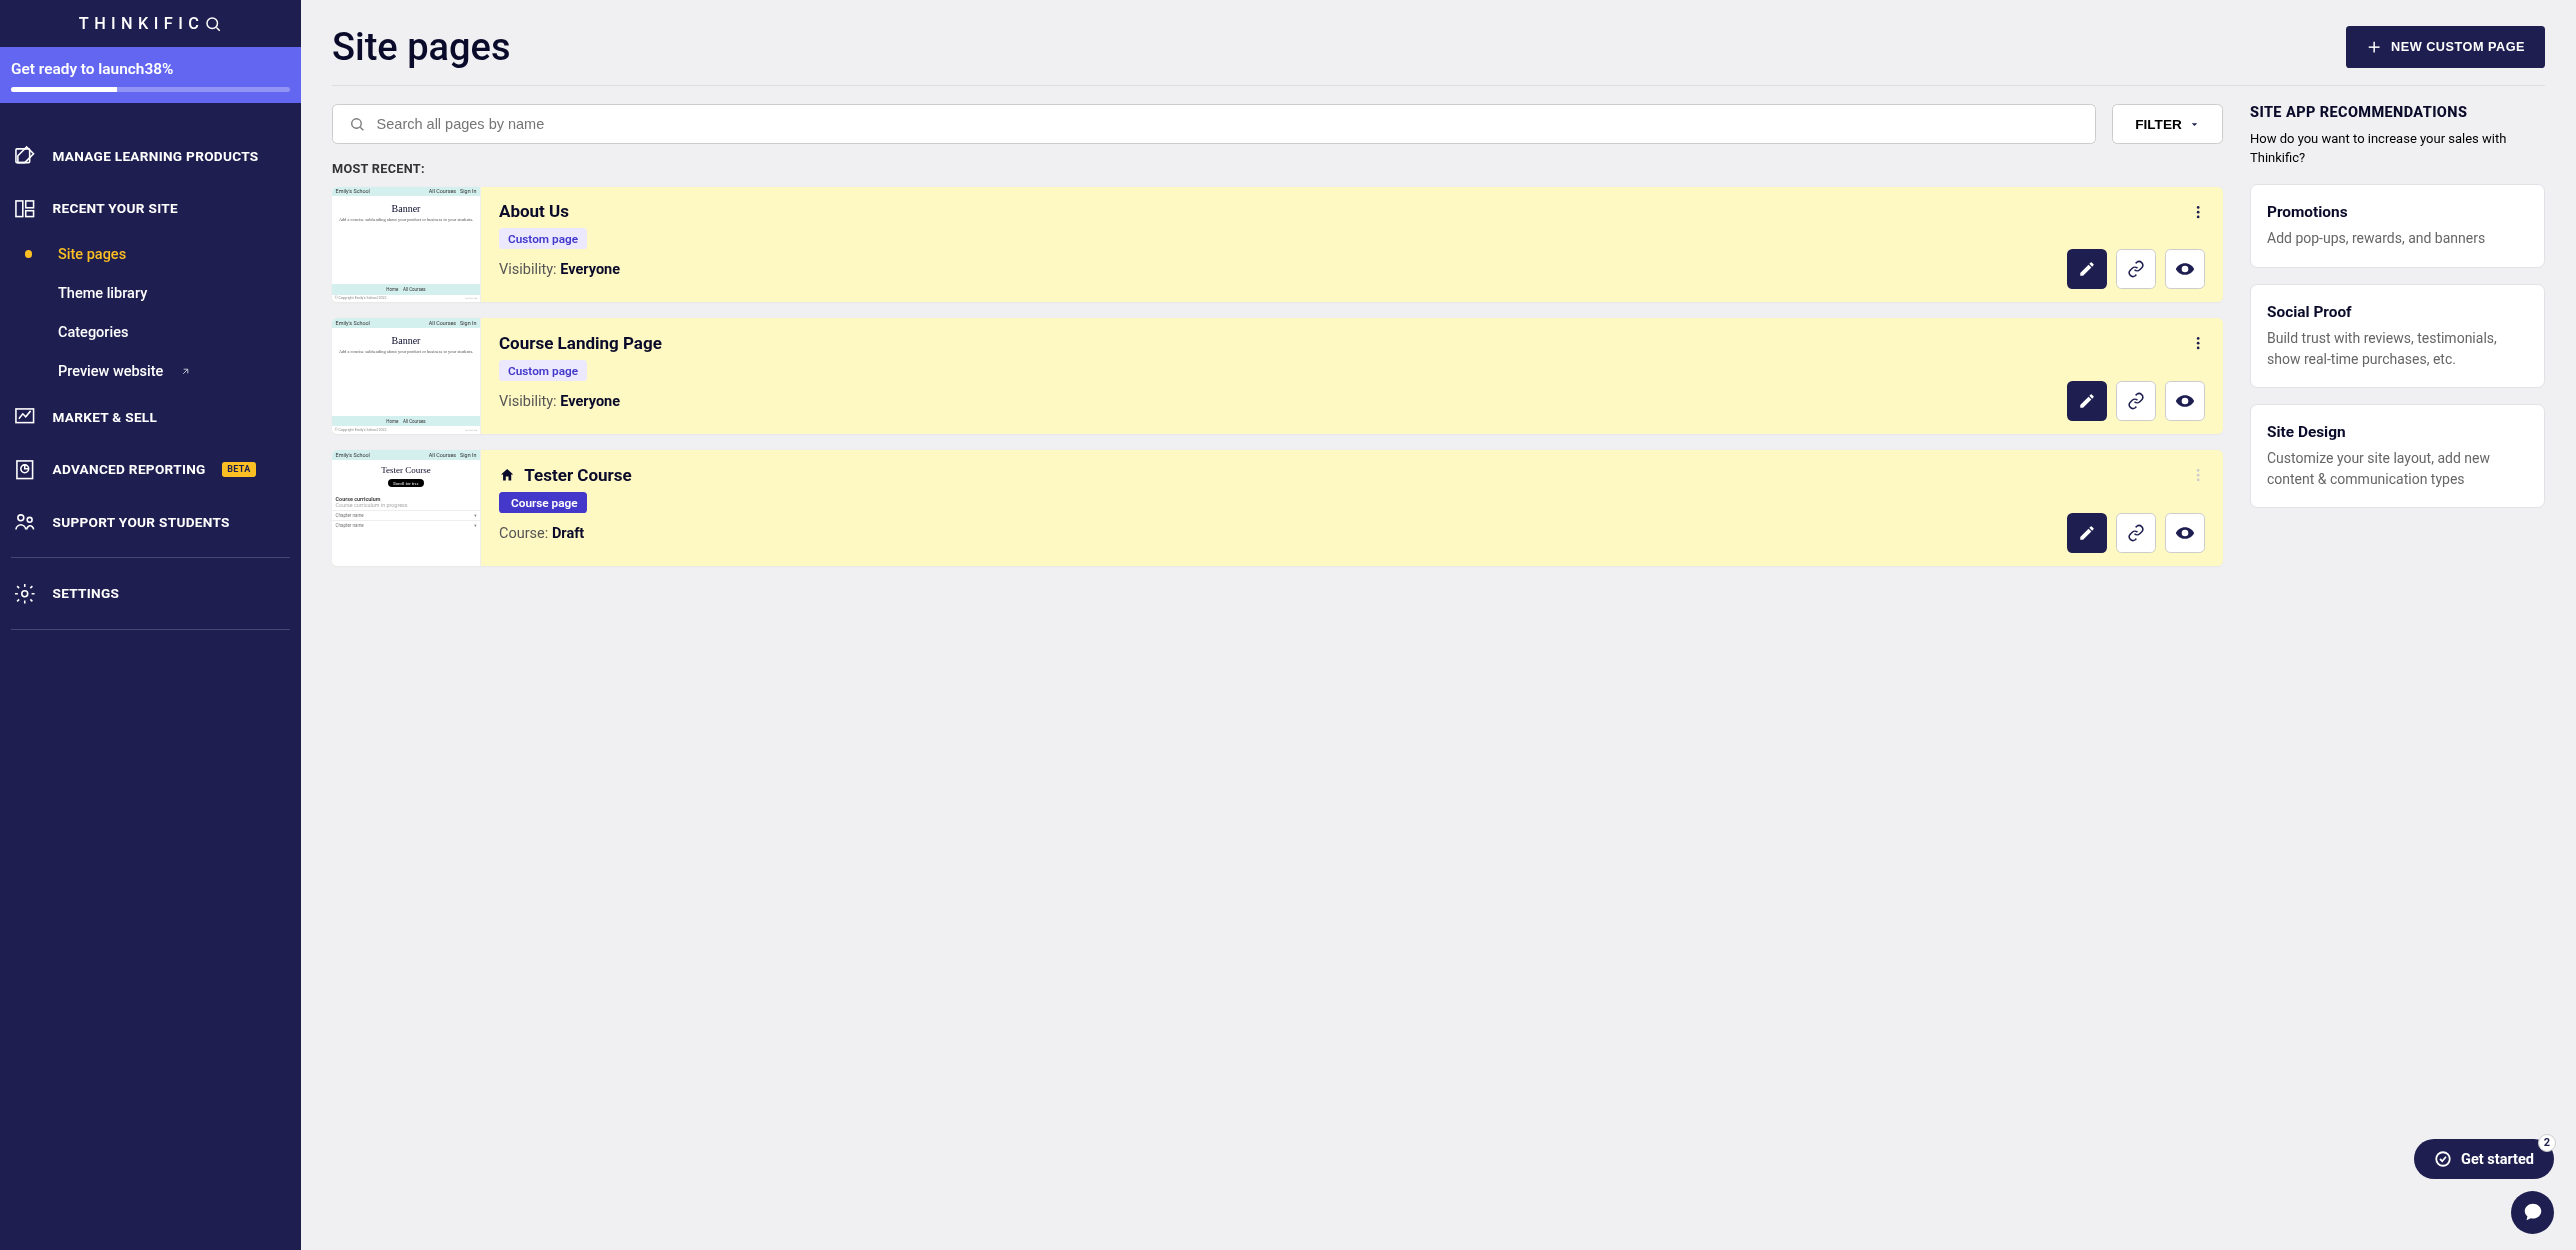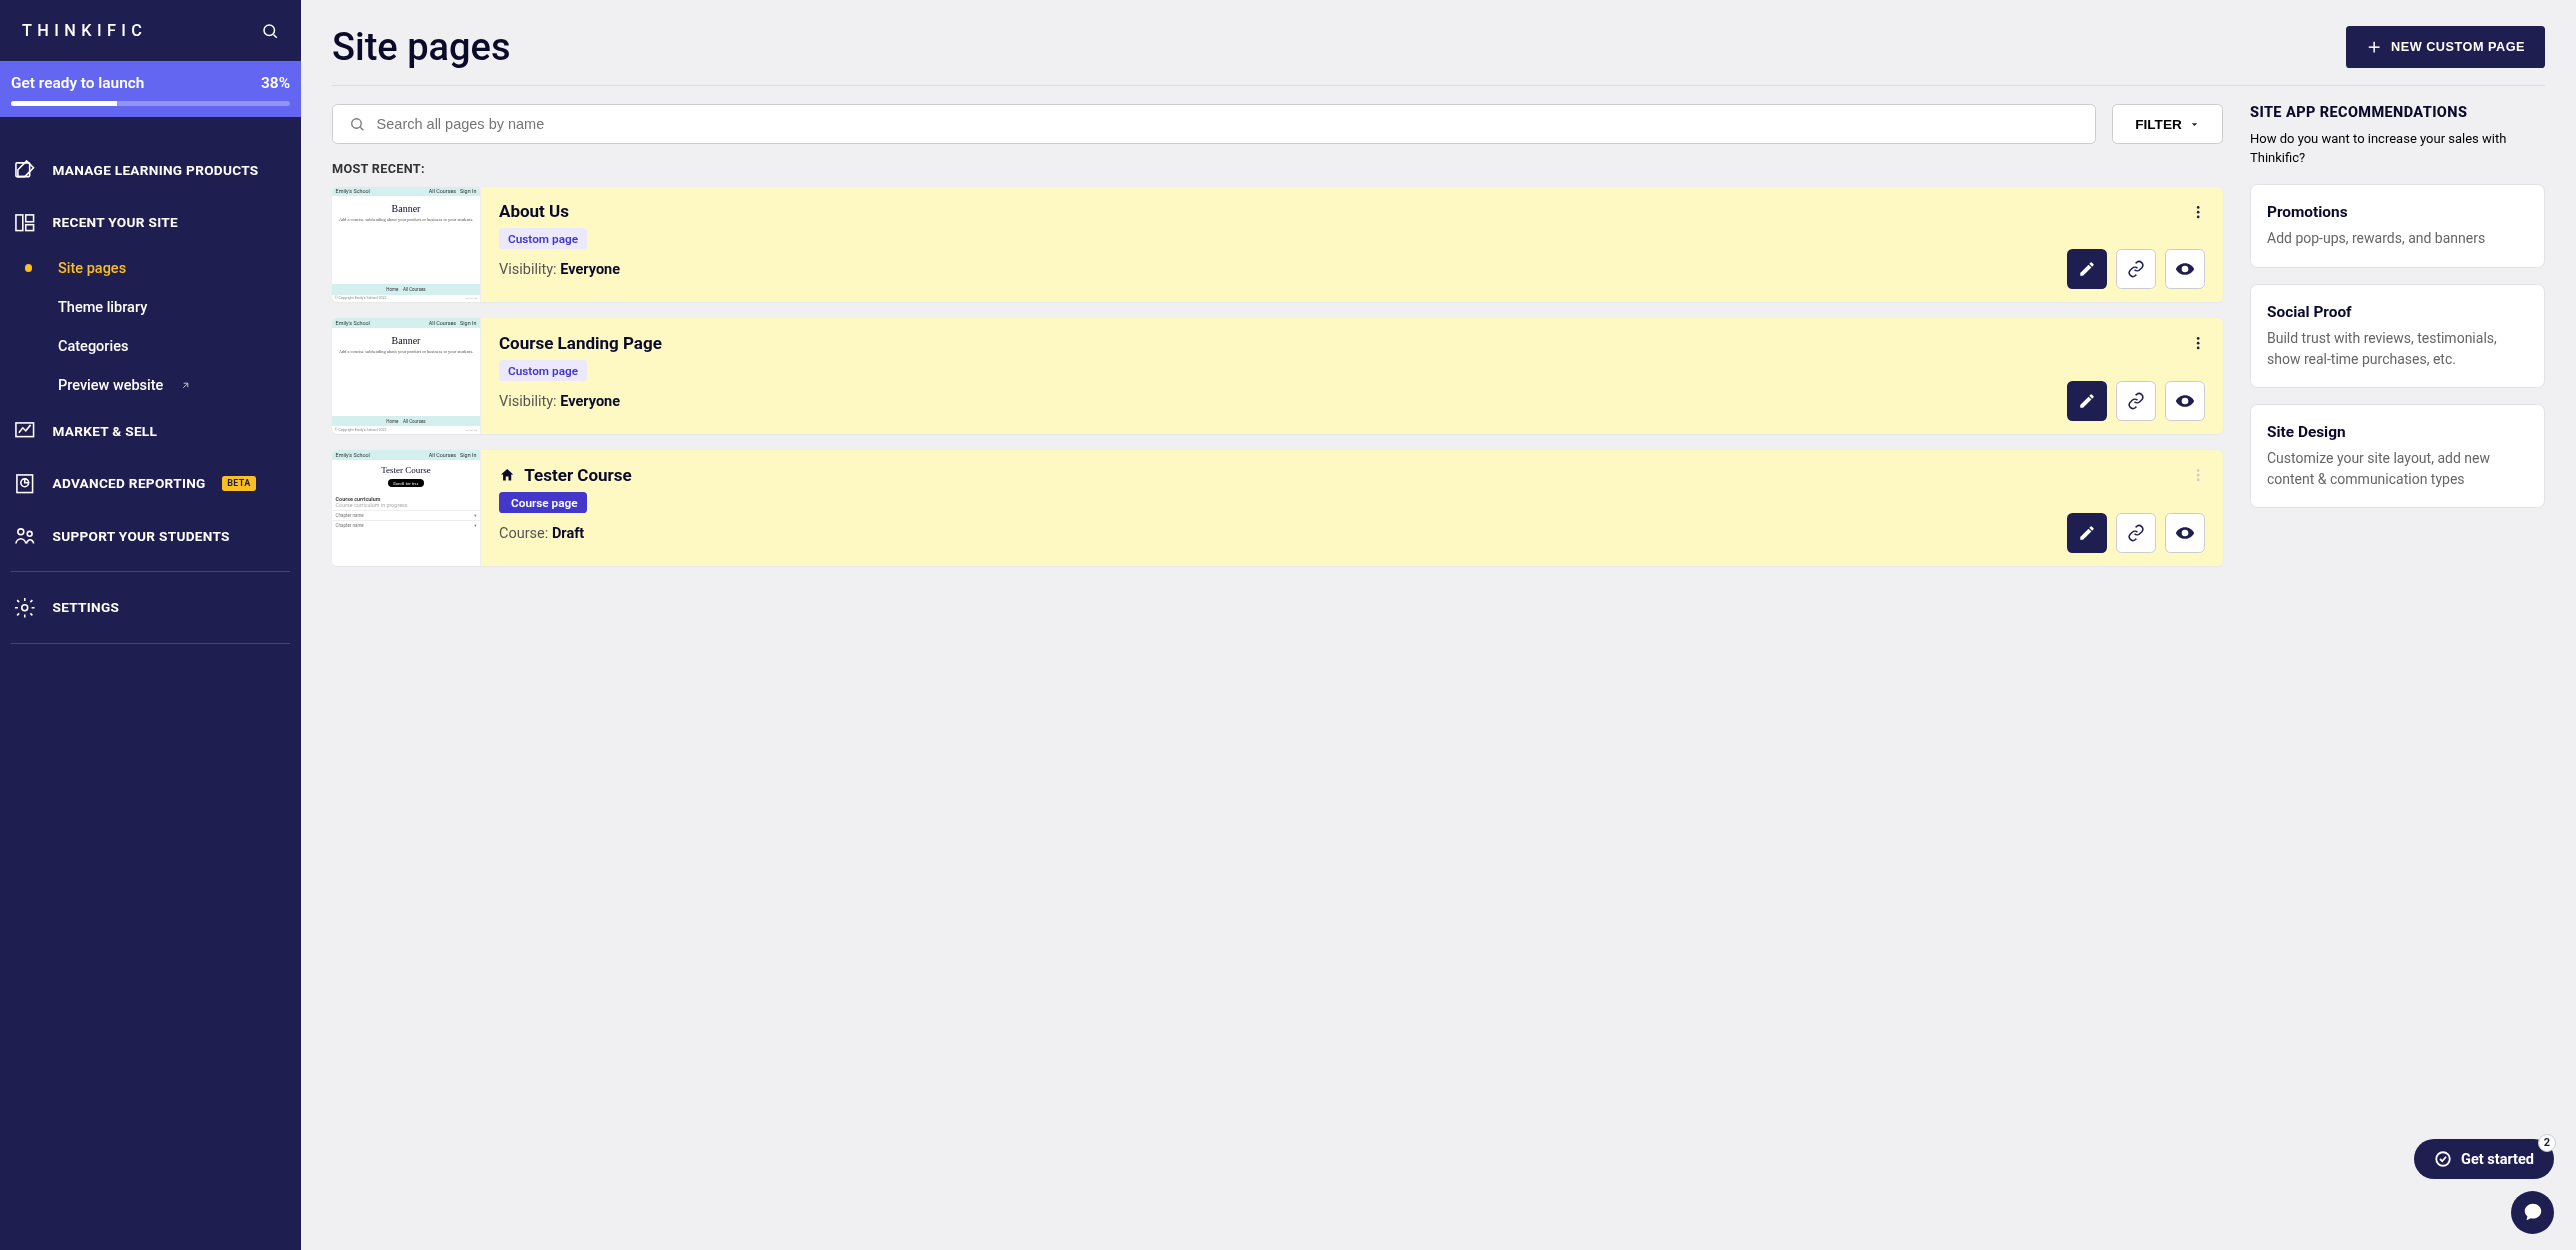--- a/index.html
+++ b/index.html
@@ -1,26 +1,26 @@
 <!DOCTYPE html>
 <html style="font-size:14.5px"><head>
 <meta charset="utf-8">
 <style>
 * { box-sizing: border-box; margin: 0; padding: 0; }
 body { font-family: -apple-system, BlinkMacSystemFont, "Segoe UI", Roboto, sans-serif; background: #f0f0f2; color: #0a0a2a; overflow: hidden; }
 .app { display: flex; height: 100vh; width: 100vw; }
 
 
 .sidebar { width: 301px; background: #1e1e50; color: #fff; display: flex; flex-direction: column; flex-shrink: 0; }
-.sidebar-top { height: 61px; display: flex; align-items: center; padding: 0 22px; justify-content: space-between; }
+.sidebar-top { height: 47px; display: flex; align-items: center; padding: 0 22px; justify-content: center; }
 .logo { letter-spacing: 5.4px; font-size: 16.3px; font-weight: 500; }
 .search-sidebar { width: 18px; height: 18px; }
 
 .launch-banner { background: #6366f1; padding: 12.7px 11px 11px 11px; }
-.launch-row { display: flex; justify-content: space-between; font-weight: 600; font-size: 15.4px; margin-bottom: 9px; }
+.launch-row { display: flex; justify-content: flex-start; font-weight: 600; font-size: 15.4px; margin-bottom: 9px; }
 .progress-track { background: rgba(255,255,255,0.3); height: 5.4px; border-radius: 2.7px; overflow: hidden; }
 .progress-fill { background: #fff; height: 100%; width: 38%; }
 
 .nav { padding: 14.5px 0; flex: 1; overflow-y: auto; margin-top: 12px; }
 .nav-item { display: flex; align-items: center; gap: 16.3px; padding: 14.5px 12.7px; font-weight: 700; font-size: 13.6px; letter-spacing: 0.3px; cursor: pointer; }
 .nav-item .icon { width: 23.5px; height: 23.5px; flex-shrink: 0; }
 .nav-sub { padding-left: 58px; font-size: 14.5px; font-weight: 500; padding-top: 11px; padding-bottom: 11px; display: flex; align-items: center; gap: 9px; cursor: pointer; position: relative; }
 .nav-sub.active { color: #fbbf24; }
 .nav-sub.active::before { content:""; position:absolute; left:25px; width:7.2px; height:7.2px; border-radius:50%; background:#fbbf24; }
 .ext-icon { width: 11px; height: 11px; margin-left: 7.2px; opacity: 0.8; }

